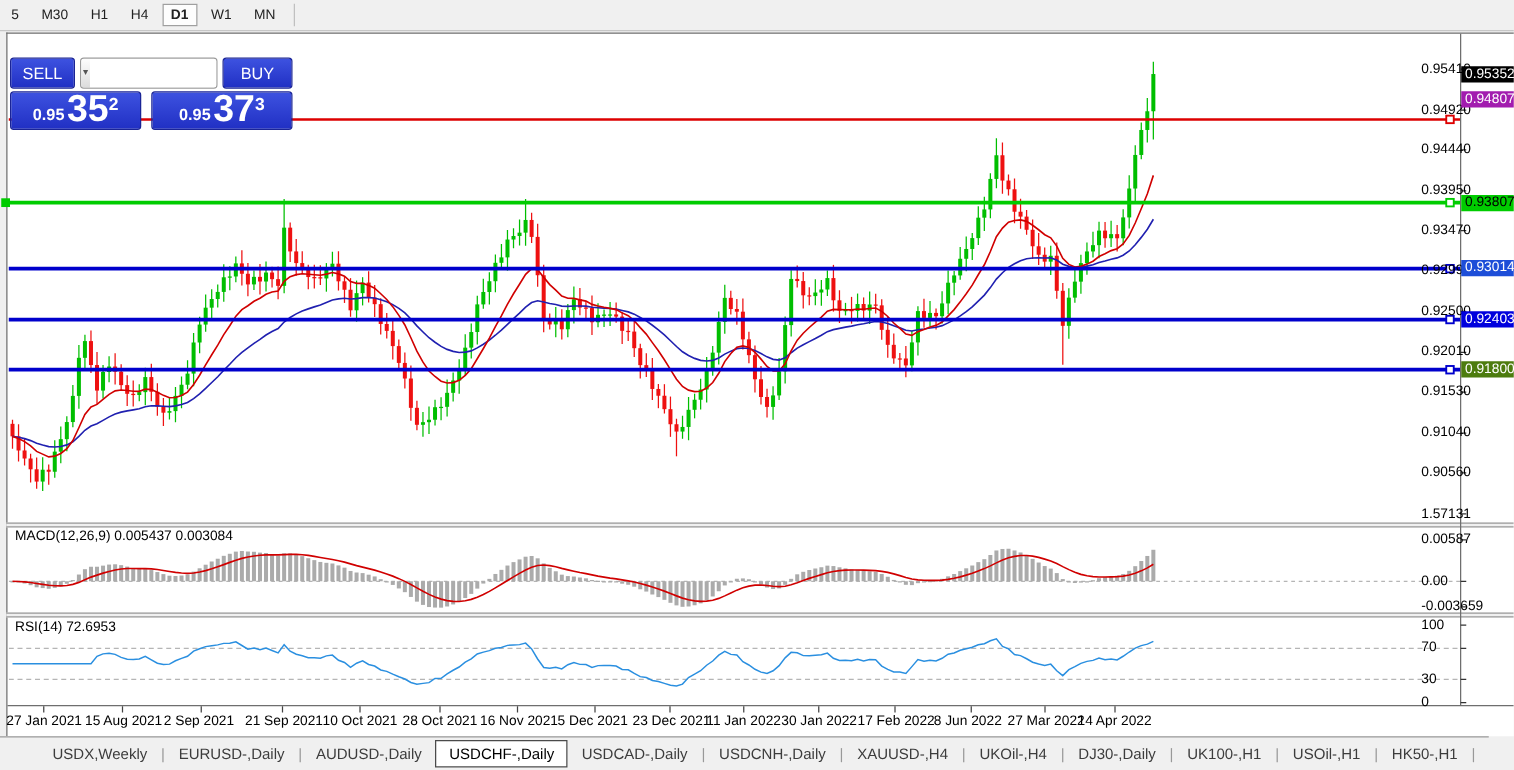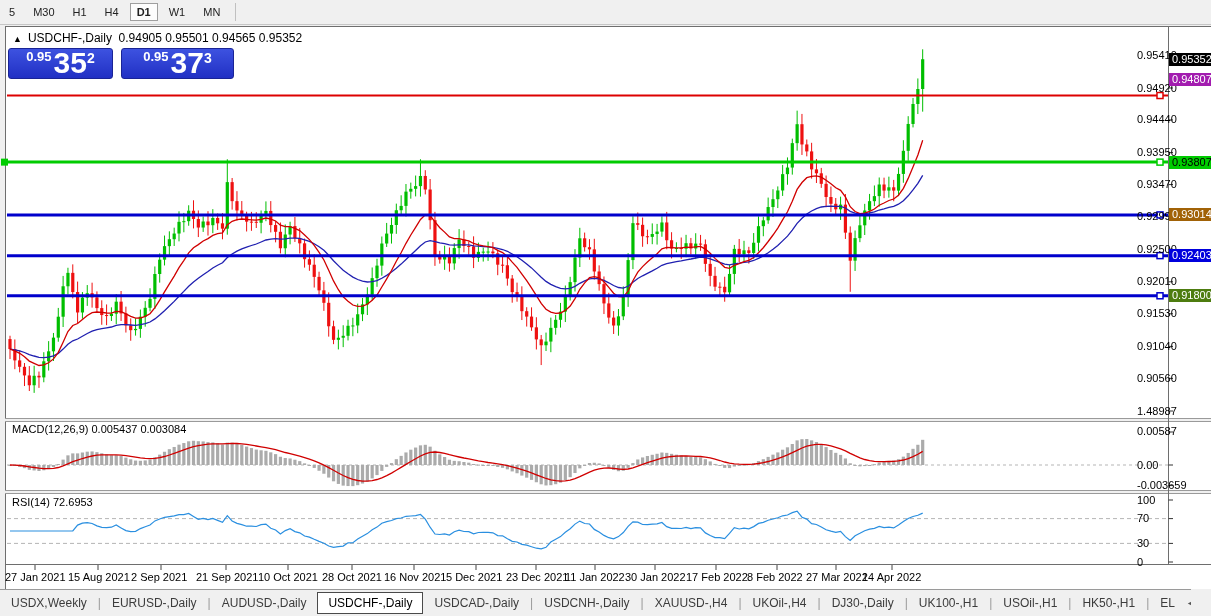--- a/index.html
+++ b/index.html
@@ -29,33 +29,33 @@
   #sell-btn { width:52px; } #buy-btn { width:56px; }
   #lot-box { width:110px; display:flex; border:1px solid #9a9a9a; border-radius:3px; background:#fff; overflow:hidden; }
   .spin-btn { width:21px; background:linear-gradient(#fdfdfd,#dcdcdc); border:0; color:#555;
     font-size:7px; cursor:pointer; display:flex; align-items:center; justify-content:center; }
   #lot-input { flex:1; border:0; outline:none; text-align:right; padding-right:5px; font-size:13px;
     font-family:"Liberation Sans", sans-serif; }
   .tp-row2 { display:flex; gap:8px; margin-top:2px; }
   .price-box { height:31px; border-radius:3px; display:flex; align-items:flex-end; justify-content:center;
     padding-bottom:1px; cursor:pointer; }
   #sell-price { width:105px; } #buy-price { width:113px; }
-  .p-small { font-size:13px; font-weight:bold; color:#fff; margin-bottom:13px; }
+  .p-small { font-size:13px; font-weight:bold; color:#fff; margin-bottom:3px; }
   .p-big { font-size:30px; font-weight:bold; color:#fff; line-height:28px; margin-left:2px; }
   .p-sup { font-size:14px; font-weight:bold; color:#fff; margin-bottom:11px; }
   
   .ind-label { position:absolute; font-size:11px; color:#000; white-space:pre; }
   
   .tick-label { position:absolute; left:1137px; font-size:11px; color:#000; }
   .badge { position:absolute; left:1169px; width:42px; height:13px; line-height:13px;
     font-size:11px; padding-left:3px; }
   .date-label { position:absolute; font-size:11px; color:#000; top:571px; }
   
   #tabbar { position:absolute; left:0; top:589px; width:1191px; height:27px; background:#f0f0f0;
-    border-top:1px solid #9a9a9a; display:flex; align-items:center; overflow:hidden; }
+    border-top:1px solid #9a9a9a; display:flex; align-items:center; overflow:hidden;padding-left:31px; }
   .tab { padding:4px 11px; font-size:12px; color:#3c3c3c; white-space:nowrap; cursor:pointer; }
   .tab.active { background:#fff; border:1px solid #4a4a4a; color:#000; padding:3px 10px; }
   .tab-sep { color:#999; font-size:12px; }
   #tab-scroll { margin-left:auto; display:flex; gap:8px; padding-right:6px; color:#555; font-size:9px; }
   #tab-scroll span { cursor:pointer; }
 </style>
 </head>
 <body>
 
 <div id="toolbar">
@@ -715,23 +715,31 @@
     <line x1="536" y1="565" x2="536" y2="570" stroke="#444"></line>
     <line x1="595" y1="565" x2="595" y2="570" stroke="#444"></line>
     <line x1="655" y1="565" x2="655" y2="570" stroke="#444"></line>
     <line x1="716" y1="565" x2="716" y2="570" stroke="#444"></line>
     <line x1="777" y1="565" x2="777" y2="570" stroke="#444"></line>
     <line x1="836" y1="565" x2="836" y2="570" stroke="#444"></line>
     <line x1="892" y1="565" x2="892" y2="570" stroke="#444"></line>
   </svg>
 
 <div id="overlay">
-  <div id="chart-title"><span class="tri">▲</span><span>USDCHF-,Daily</span>  <span>0.94905</span> <span>0.95501</span> <span>0.94565</span> <span>0.95352</span></div>
 
   <div id="trade-panel" class="clickable">
+    <div class="tp-row1">
+      <div id="sell-btn" class="btn-blue">SELL</div>
+      <div id="lot-box">
+        <button class="spin-btn">▼</button>
+        <input id="lot-input" value="0.50" style="">
+
+      </div>
+      <div id="buy-btn" class="btn-blue">BUY</div>
+    </div>
     <div class="tp-row2">
       <div id="sell-price" class="price-box btn-blue">
         <span class="p-small">0.95</span>
         <span class="p-big">35</span>
         <span class="p-sup">2</span>
       </div>
       <div id="buy-price" class="price-box btn-blue">
         <span class="p-small">0.95</span>
         <span class="p-big">37</span>
         <span class="p-sup">3</span>
@@ -747,49 +755,49 @@
       <div class="tick-label" style="top:81.5px">0.94920</div>
       <div class="tick-label" style="top:113.46704000000018px">0.94440</div>
       <div class="tick-label" style="top:146.10006000000027px">0.93950</div>
       <div class="tick-label" style="top:178.06710000000044px">0.93470</div>
       <div class="tick-label" style="top:210.03414000000063px">0.92990</div>
       <div class="tick-label" style="top:242.66716px">0.92500</div>
       <div class="tick-label" style="top:275.30018000000007px">0.92010</div>
       <div class="tick-label" style="top:307.2672200000003px">0.91530</div>
       <div class="tick-label" style="top:339.9002400000004px">0.91040</div>
       <div class="tick-label" style="top:371.86728000000056px">0.90560</div>
-      <div class="tick-label" style="top:404.50030000000066px">1.48987</div>
+      <div class="tick-label" style="top:404.50030000000066px">1.57131</div>
       <div class="tick-label" style="top:425.49886px">0.00587</div>
       <div class="tick-label" style="top:458.5px">0.00</div>
       <div class="tick-label" style="top:479.070898px">-0.003659</div>
       <div class="tick-label" style="top:493.5px">100</div>
       <div class="tick-label" style="top:512.1px">70</div>
       <div class="tick-label" style="top:536.9px">30</div>
       <div class="tick-label" style="top:555.5px">0</div>
       <div class="badge" style="top:52.729664000000064px;background:#000000;color:#ffffff">0.95352</div>
       <div class="badge" style="top:73px;background:#a21caf;color:#ffffff">0.94807</div>
       <div class="badge" style="top:155.62357400000056px;background:#00cc00;color:#000000">0.93807</div>
-      <div class="badge" style="top:208.4357880000005px;background:#a16207;color:#ffffff">0.93014</div>
+      <div class="badge" style="top:208.4357880000005px;background:#1d4ed8;color:#ffffff">0.93014</div>
       <div class="badge" style="top:249.1271660000002px;background:#0000dd;color:#ffffff">0.92403</div>
       <div class="badge" style="top:289.28576000000004px;background:#4d7c0f;color:#ffffff">0.91800</div>
     </div>
   <div id="date-labels">
       <span class="date-label" style="left:5px">27 Jan 2021</span>
       <span class="date-label" style="left:68px">15 Aug 2021</span>
       <span class="date-label" style="left:131px">2 Sep 2021</span>
       <span class="date-label" style="left:196px">21 Sep 2021</span>
       <span class="date-label" style="left:258px">10 Oct 2021</span>
       <span class="date-label" style="left:322px">28 Oct 2021</span>
       <span class="date-label" style="left:384px">16 Nov 2021</span>
       <span class="date-label" style="left:446px">5 Dec 2021</span>
       <span class="date-label" style="left:506px">23 Dec 2021</span>
       <span class="date-label" style="left:565px">11 Jan 2022</span>
       <span class="date-label" style="left:625px">30 Jan 2022</span>
       <span class="date-label" style="left:686px">17 Feb 2022</span>
-      <span class="date-label" style="left:747px">8 Feb 2022</span>
+      <span class="date-label" style="left:747px">8 Jun 2022</span>
       <span class="date-label" style="left:806px">27 Mar 2022</span>
       <span class="date-label" style="left:862px">14 Apr 2022</span>
     </div>
 </div>
 
 <div id="tabbar">
     <div class="tab">USDX,Weekly</div>
     <span class="tab-sep">|</span>
     <div class="tab">EURUSD-,Daily</div>
     <span class="tab-sep">|</span>

